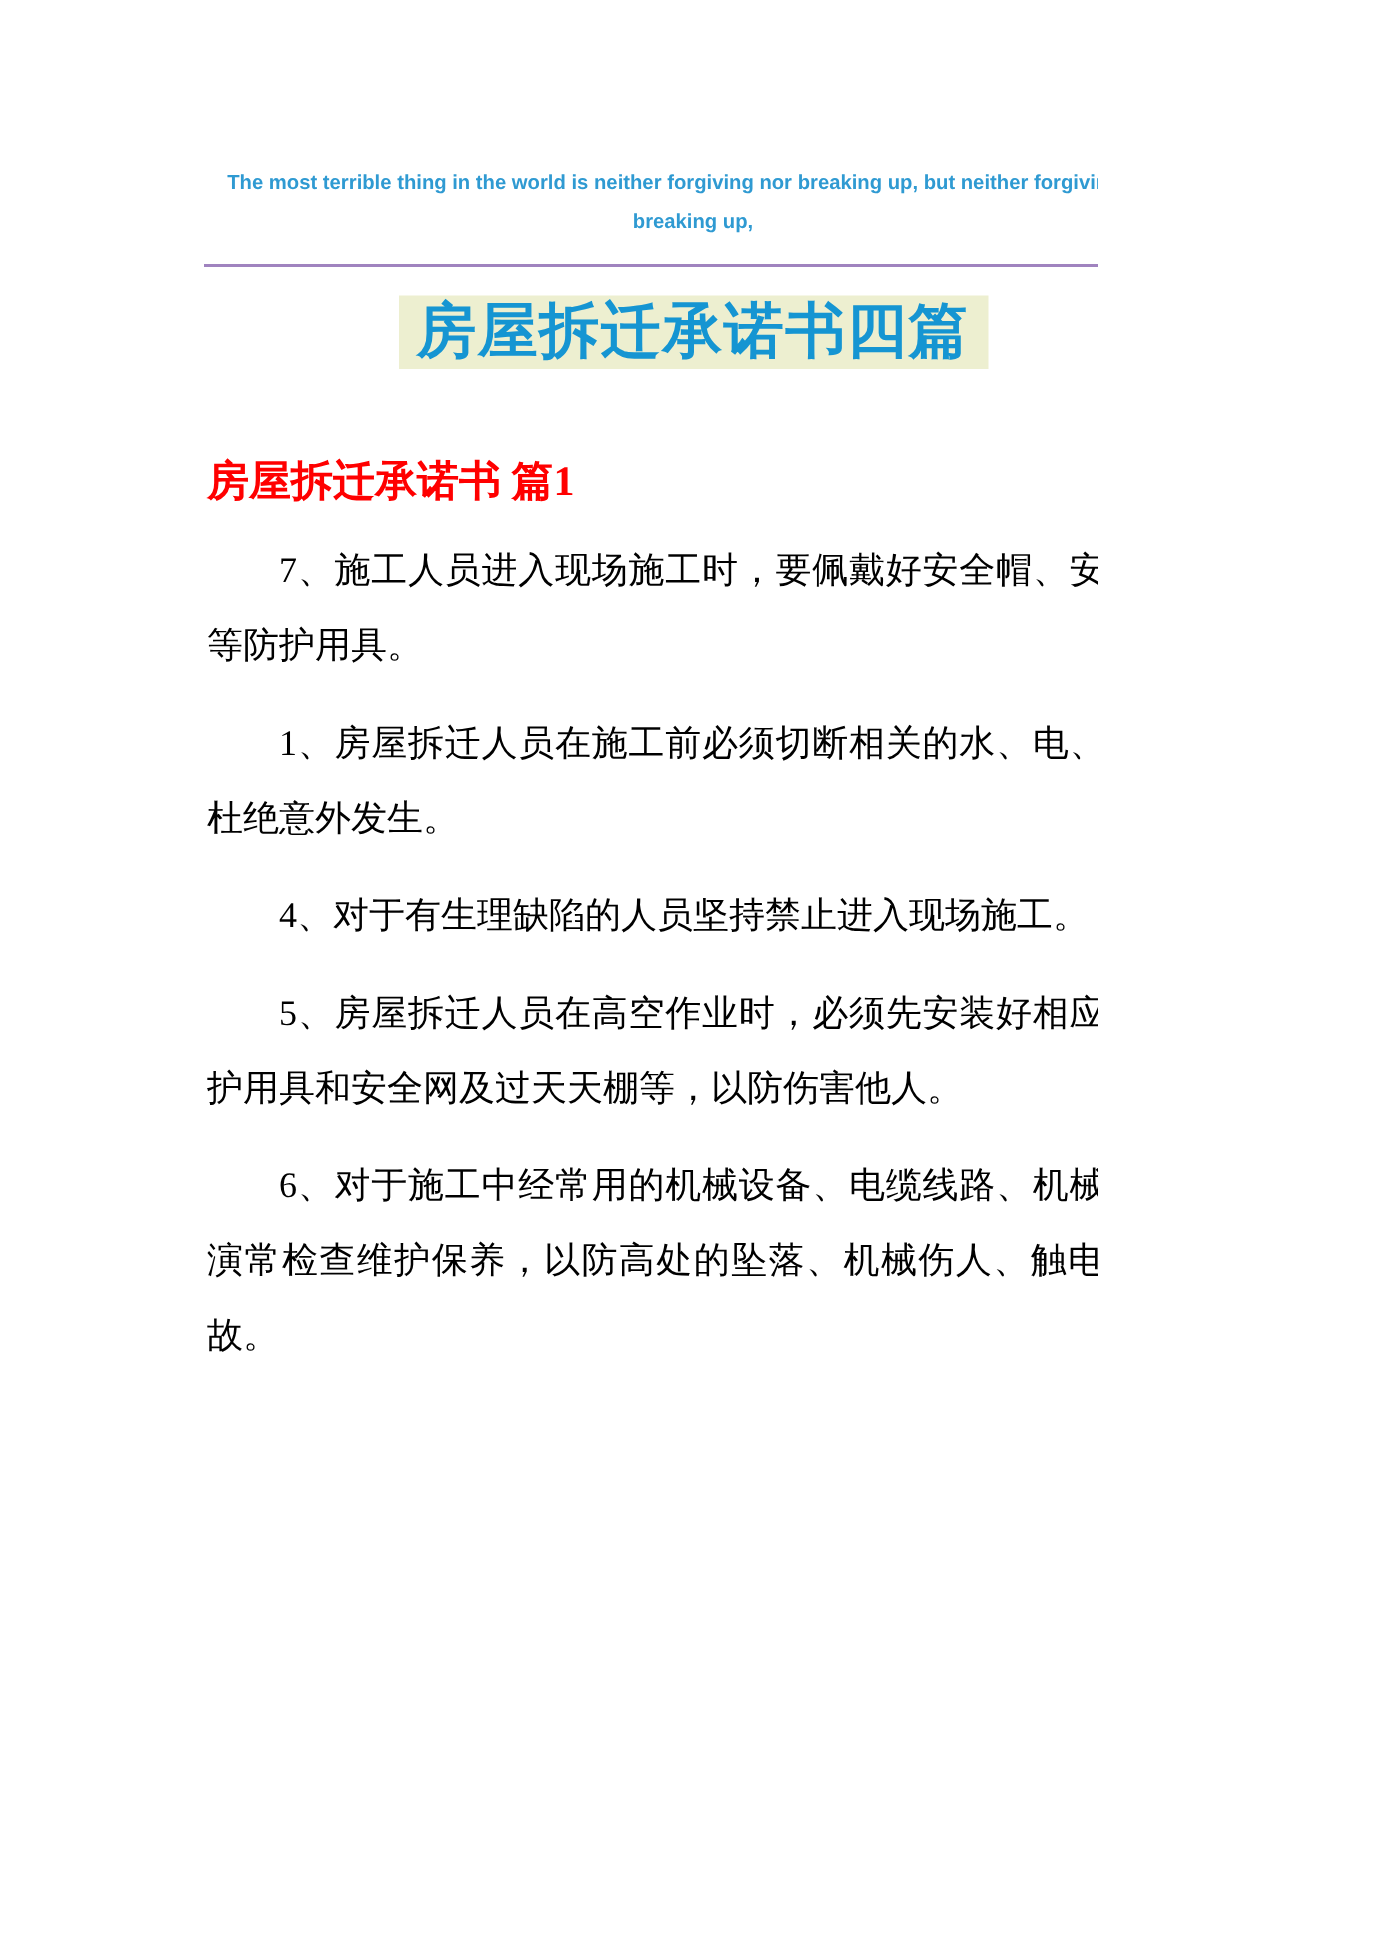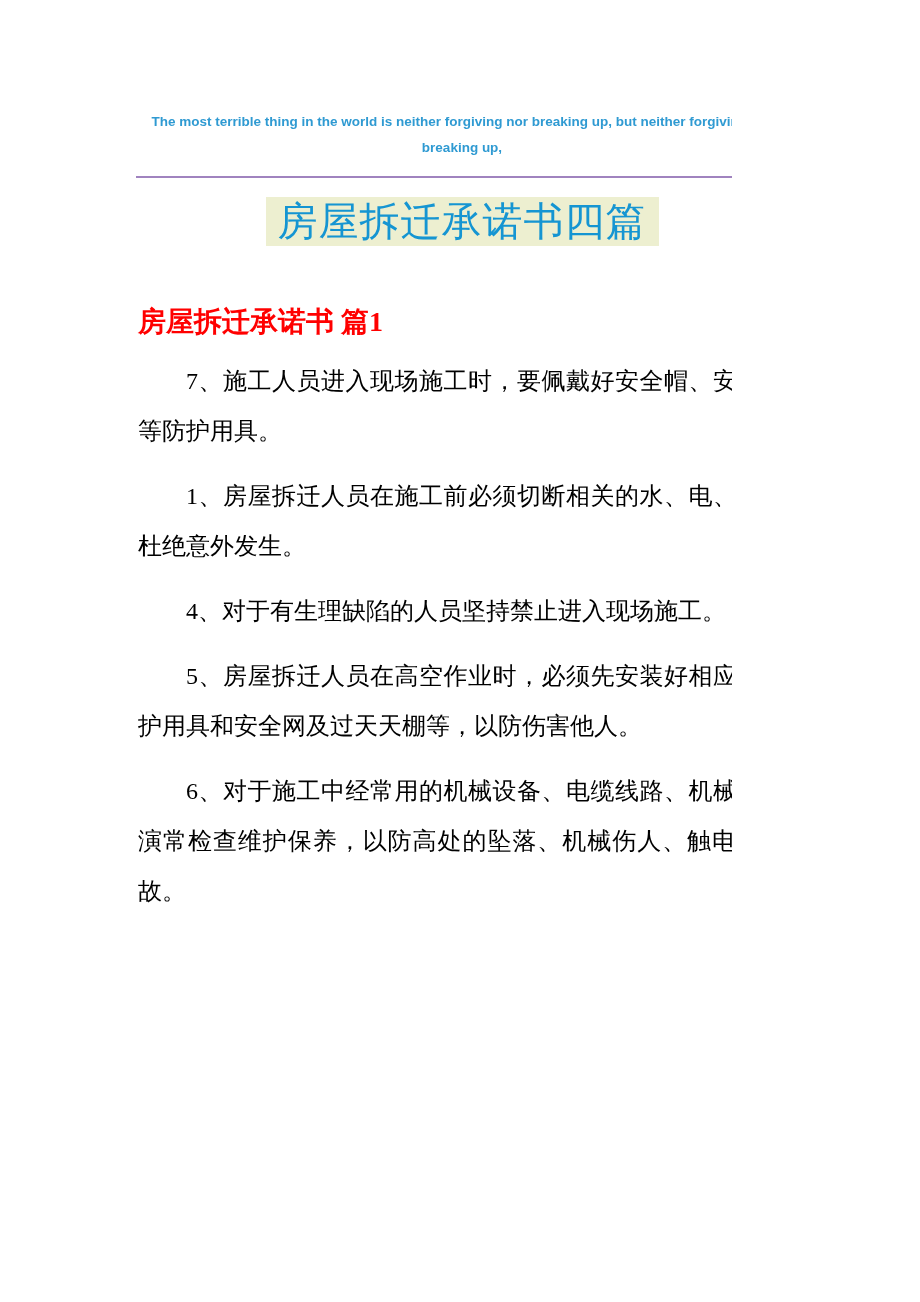--- a/index.html
+++ b/index.html
@@ -38,21 +38,21 @@
   .header-rule {
     width: 651px;
     margin: 15px 0 0 -2px;
     border: none;
     border-top: 2px solid var(--rule);
   }
   .doc-title {
     margin-top: 19px;
     text-align: center;
     font-family: "Liberation Sans", sans-serif;
-    font-weight: normal;
+    font-weight: bold;
   }
   .title-highlight {
     display: inline-block;
     background: var(--title-highlight);
     color: var(--title-text);
     font-size: 40px;
     line-height: 41px;
     padding: 4px 12px;
     letter-spacing: 1px;
   }

